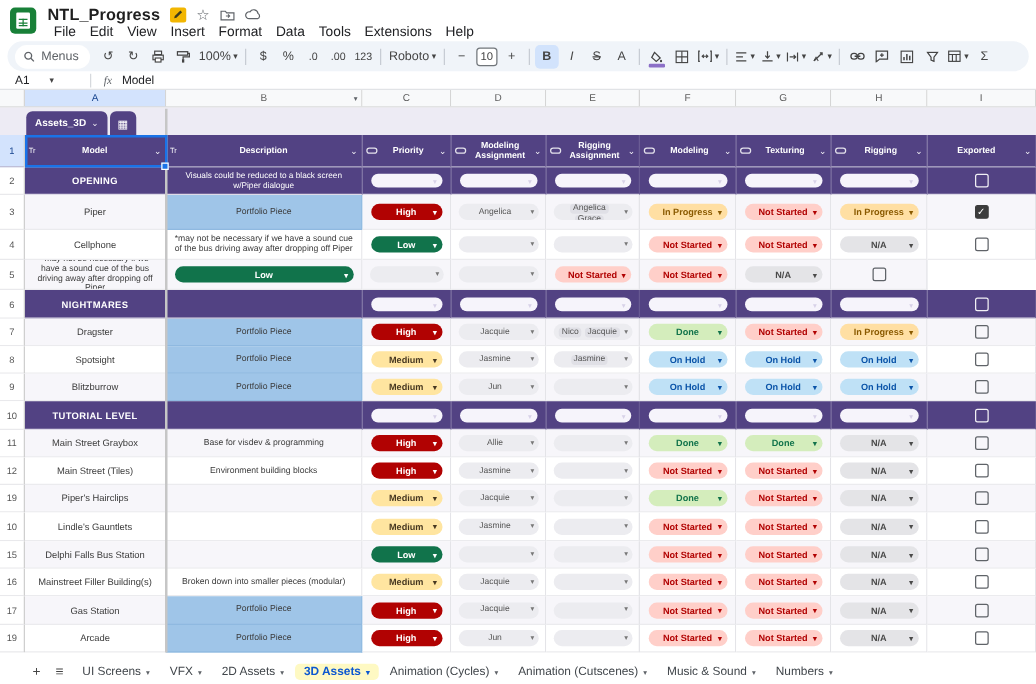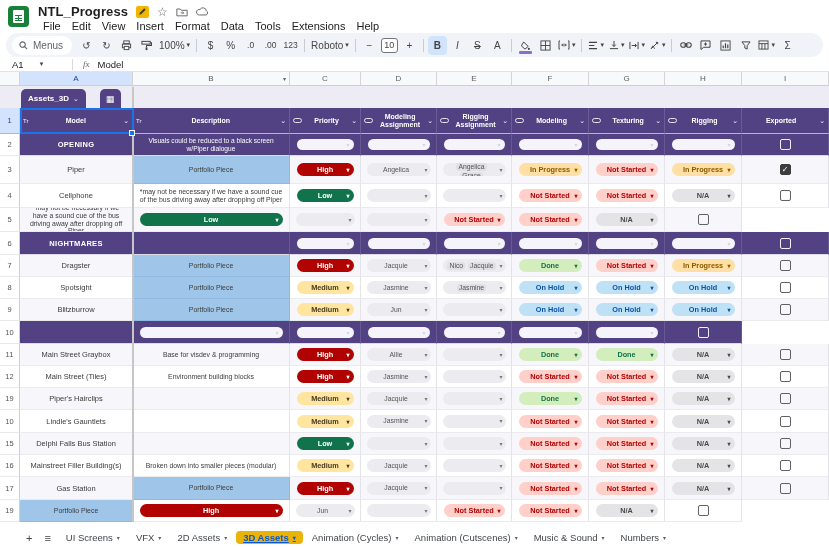--- a/index.html
+++ b/index.html
@@ -59,21 +59,21 @@
   
   .letters { height:14px; display:flex; border-bottom:1px solid #cfcfcf; font-size:8px; color:#5c5c5c; }
   .corner { width:20px; background:#f8f9fa; border-right:1px solid #d5d5d5; }
   .colL { background:#f8f9fa; border-right:1px solid #d5d5d5; display:flex; align-items:center;
           justify-content:center; position:relative; }
   .colL.sel { background:#d3e3fd; color:#17458f; }
   .colL .fchev { position:absolute; right:3px; font-size:6px; color:#5f6368; }
 
   
   .band { height:22px; background:#edebf4; position:relative; }
-  .tchip { position:absolute; left:21px; top:3px; height:19px; display:flex; gap:14px; }
+  .tchip { position:absolute; left:21px; top:3px; height:19px; display:flex; gap:2px; }
   .tchip .main { background:#524283; color:#fff; border-radius:5px 5px 0 0; font-size:8px; font-weight:700;
           display:flex; align-items:center; gap:4px; padding:0 7px; }
   .tchip .main .cv { font-size:7px; font-weight:400; opacity:.9; }
   .tchip .ibox { background:#524283; color:#fff; width:21px; border-radius:5px 5px 0 0;
           display:flex; align-items:center; justify-content:center; font-size:9px; }
 
   
   .grid { position:relative; width:829px; }
   .g-row { display:grid; grid-template-columns:20px 113px 157px 71px 76px 75px 77px 76px 77px 87px; }
   .rn { background:#fff; border-right:1px solid #cfcfcf; border-bottom:1px solid #e9e9ec;
@@ -118,21 +118,21 @@
                  border:1px solid #fff; z-index:7; }
   .frozen-div { position:absolute; left:132px; top:87px; width:2px; height:435px; background:#c6c6c6; z-index:5; }
 
   
   .strip { height:6px; background:#fff; }
   .tabbar { height:19px; display:flex; align-items:center; padding-left:22px; gap:4px;
             font-size:9.5px; color:#41464b; background:#fff; }
   .tab-ic { font-size:11px; color:#444; padding:0 4px; }
   .sheet-tab { padding:1px 7px; display:flex; align-items:center; gap:4px; border-radius:4px; white-space:nowrap; }
   .sheet-tab .tarr { font-size:6px; color:#5f6368; }
-  .sheet-tab.active { background:#eab308; color:#0b57d0; font-weight:700;text-decoration:underline; }
+  .sheet-tab.active { background:#fef9c3; color:#0b57d0; font-weight:700; }
   .sheet-tab.active .tarr { color:#0b57d0; }
   svg { display:block; }
 </style>
 </head>
 <body>
 
 <div class="app">
 
   <div class="topbar">
     <div class="logo">
@@ -764,20 +764,23 @@
               <span>On Hold</span>
               <span class="arr">▾</span>
             </div>
           </div>
           <div class="cell">
             <div class="cbx"></div>
           </div>
         </div>
         <div class="g-row srow" style="height: 23px;">
           <div class="rn">10</div>
+          <div class="cell model">
+            <span class="slabel">TUTORIAL LEVEL</span>
+          </div>
           <div class="cell desc"></div>
           <div class="cell">
             <div class="ghost">
               <span class="arr">▾</span>
             </div>
           </div>
           <div class="cell">
             <div class="ghost">
               <span class="arr">▾</span>
             </div>
@@ -1123,20 +1126,23 @@
               <span>N/A</span>
               <span class="arr">▾</span>
             </div>
           </div>
           <div class="cell">
             <div class="cbx"></div>
           </div>
         </div>
         <div class="g-row drow" style="height: 22px;">
           <div class="rn">19</div>
+          <div class="cell model">
+            <span>Arcade</span>
+          </div>
           <div class="cell desc blue">
             <span>Portfolio Piece</span>
           </div>
           <div class="cell">
             <div class="status" style="background: rgb(177, 2, 2); color: rgb(255, 255, 255);">
               <span>High</span>
               <span class="arr">▾</span>
             </div>
           </div>
           <div class="cell">

